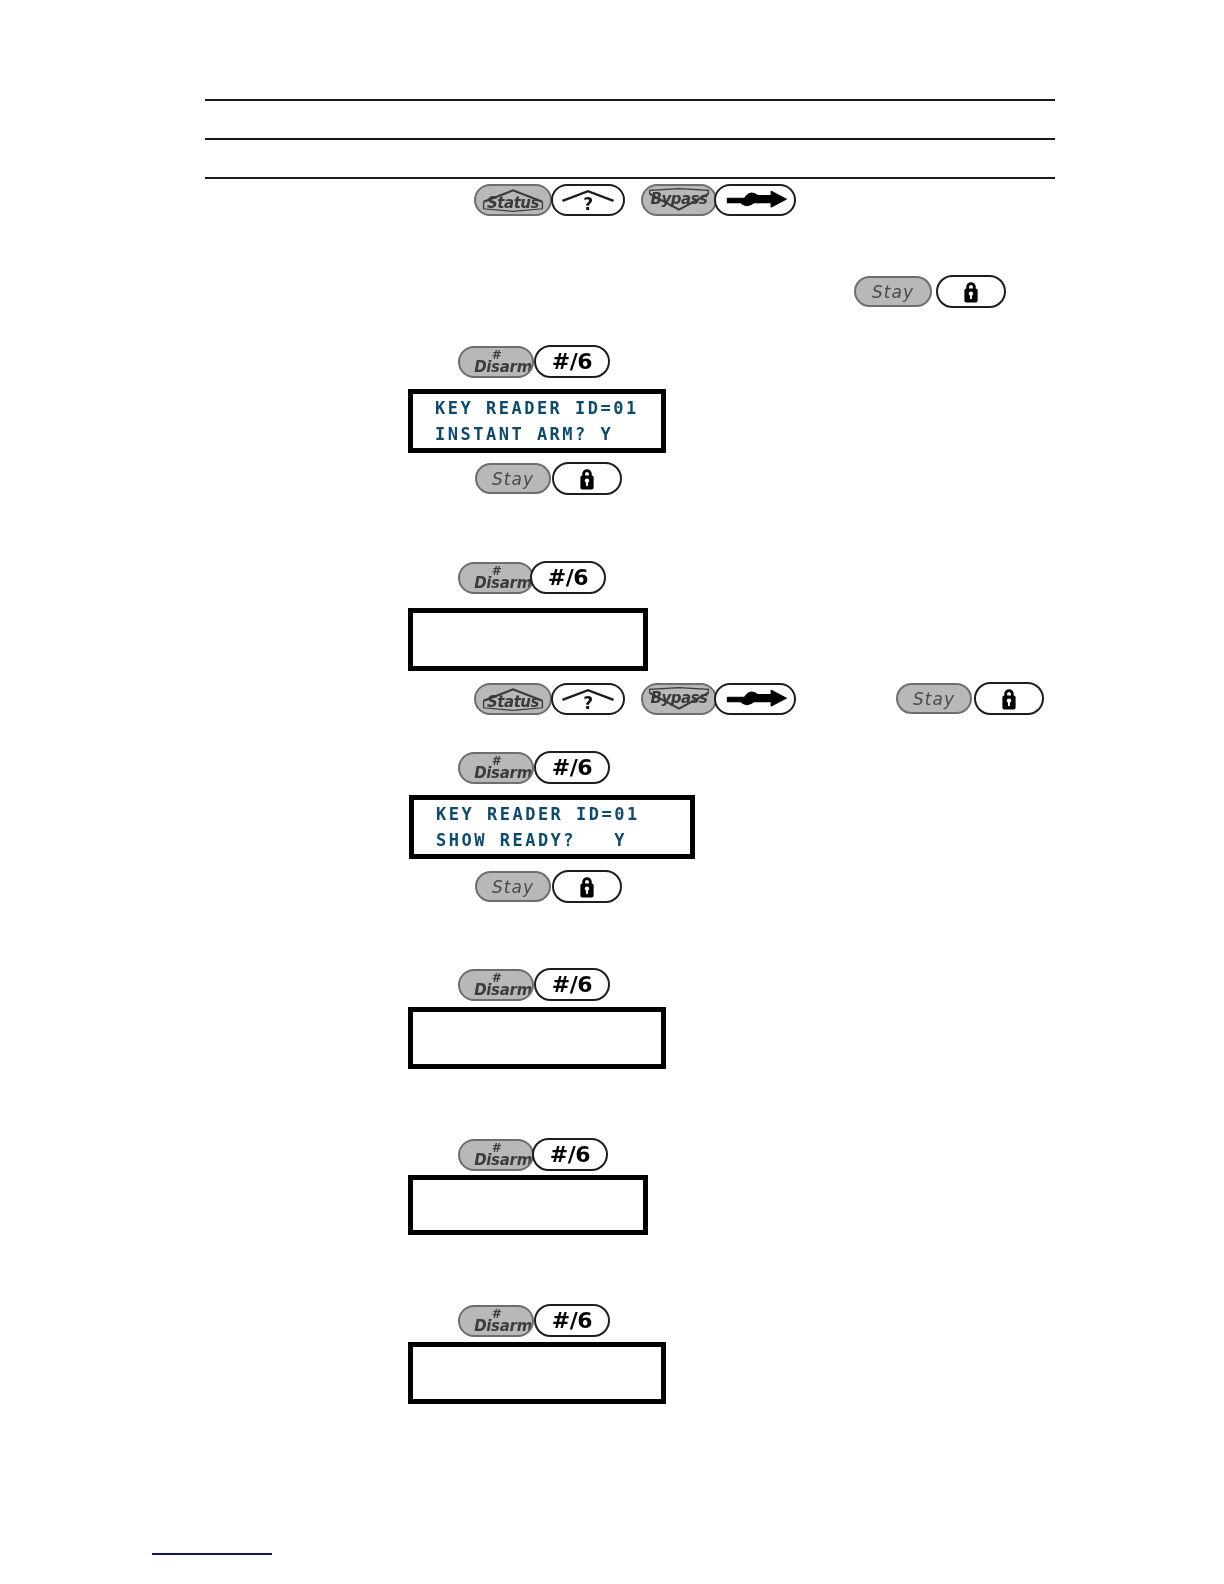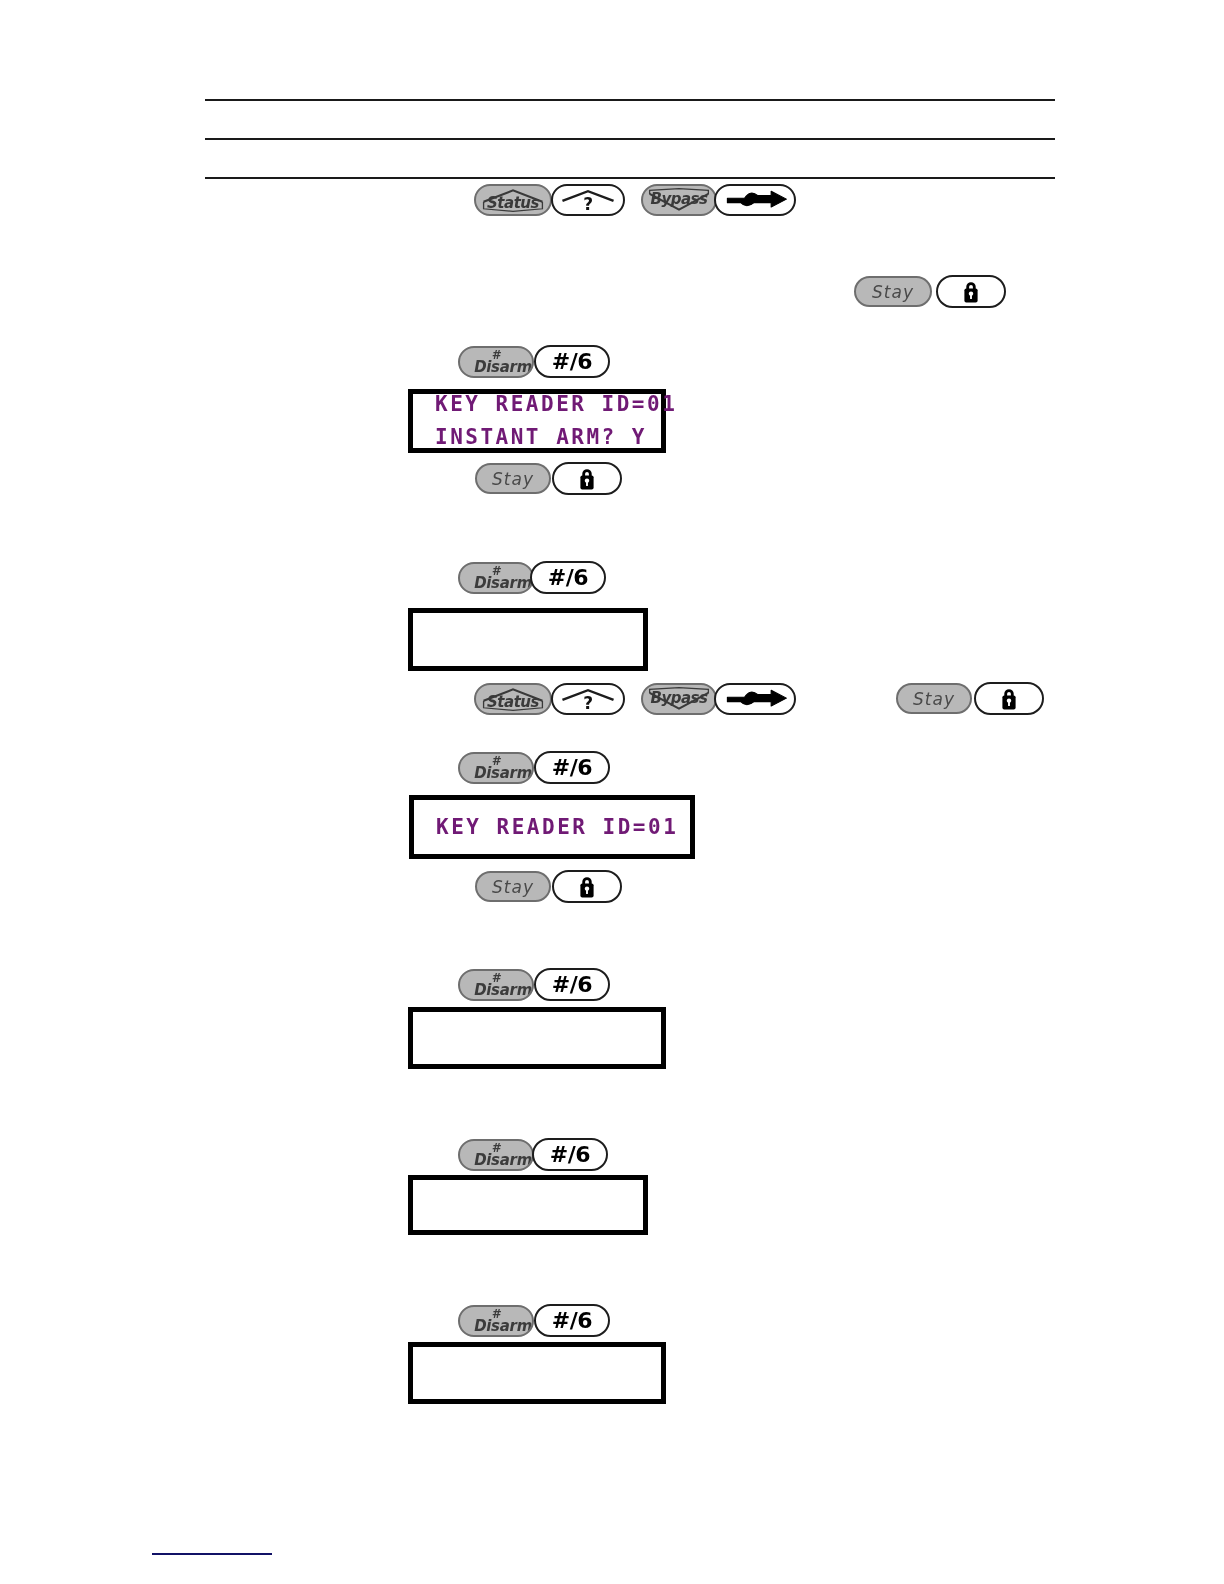--- a/index.html
+++ b/index.html
@@ -139,23 +139,23 @@
     background: #ffffff;
     border: 5px solid #000000;
     display: flex;
     flex-direction: column;
     justify-content: center;
     padding-left: 22px;
   }
   .lcd-line {
     font-family: "DejaVu Sans Mono", monospace;
     font-weight: 700;
-    font-size: 21px;
+    font-size: 17px;
     letter-spacing: 2.5px;
-    color: #701a75;
+    color: #0c4a6e;
     line-height: 1.55;
     white-space: pre;
   }
 </style>
 </head>
 <body>
 
 <div class="rule r1"></div>
 <div class="rule r2"></div>
 <div class="rule r3"></div>
@@ -308,20 +308,21 @@
 </div>
 <div class="btn hollow" style="left:534px; top:751px; width:76px; height:33px;">
   <span class="hash6" style="font-size:22px;">
     <span>#/</span>
       <span>6</span>
   </span>
 </div>
 
 <div class="lcd" style="left:409px; top:795px; width:286px; height:64px;">
   <div class="lcd-line">KEY READER ID=01</div>
+  <div class="lcd-line">SHOW READY?   Y</div>
 </div>
 
 <div class="btn filled" style="left:475px; top:871px; width:76px; height:31px;">
   <span class="plain-word" style="font-size:17px;">Stay</span>
 </div>
 <div class="btn hollow" style="left:552px; top:870px; width:70px; height:33px;">
   <svg viewBox="0 0 70 33" style="width:100%;height:100%;" preserveAspectRatio="none">
     <path d="M30 11 a5 5 0 0 1 10 0 v4 h-3 v-4 a2 2 0 0 0 -4 0 v4 h-3 z" fill="#000"></path>
     <rect x="28" y="13" width="14" height="16" rx="2" fill="#000"></rect>
     <circle cx="35" cy="19" r="2.4" fill="#fff"></circle>

